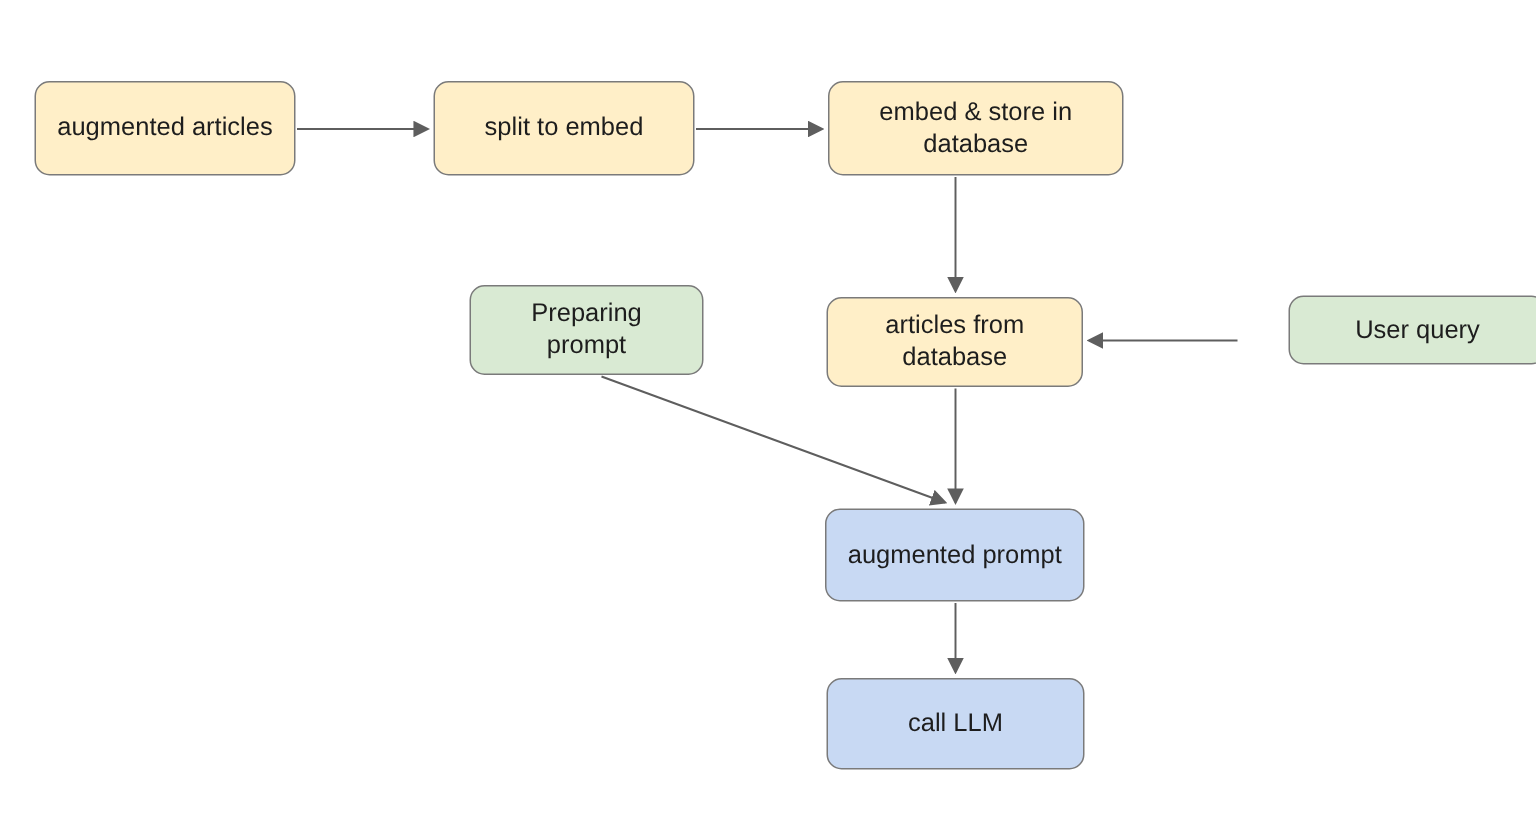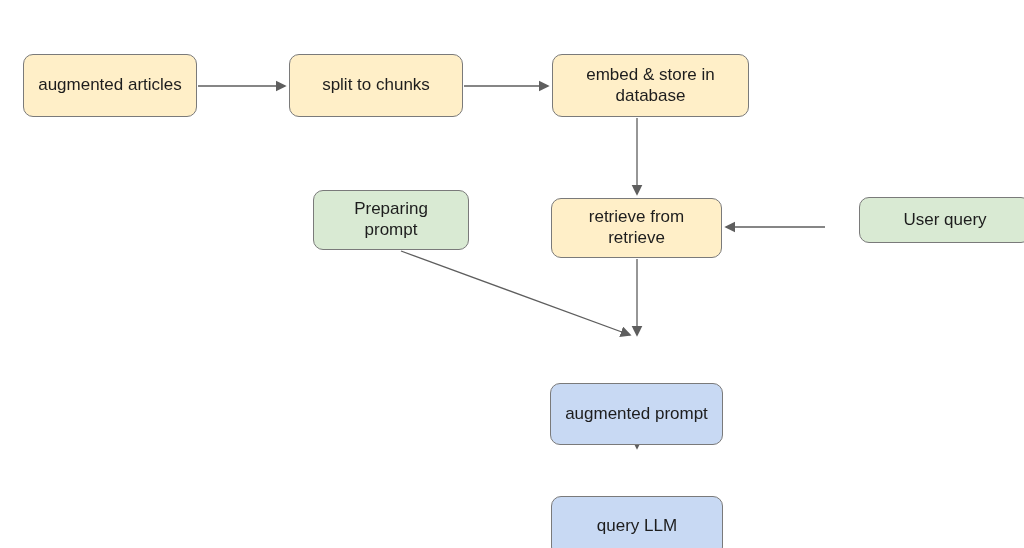--- a/index.html
+++ b/index.html
@@ -41,21 +41,21 @@
     align-items: center;
     justify-content: center;
     text-align: center;
     font-size: 17px;
     line-height: 1.22;
     color: var(--text, #1d1d1d);
     padding: 4px 12px;
   }
   .fill-yellow { background: var(--node-yellow, #ffefc8); }
   .fill-green  { background: var(--node-green, #d9ead3); }
-  .fill-blue   { background: var(--node-blue, #c8d9f3); margin-top: 44px; }
+  .fill-blue   { background: var(--node-blue, #c8d9f3); }
 
   #node-download  { left: 23px;  top: 54px;  width: 174px; height: 63px; }
   #node-split     { left: 289px; top: 54px;  width: 174px; height: 63px; }
   #node-embed     { left: 552px; top: 54px;  width: 197px; height: 63px; }
   #node-preparing { left: 313px; top: 190px; width: 156px; height: 60px; }
   #node-retrieve  { left: 551px; top: 198px; width: 171px; height: 60px; }
   #node-userquery { left: 859px; top: 197px; width: 172px; height: 46px; text-align: center; }
   #node-augmented { left: 550px; top: 339px; width: 173px; height: 62px; }
   #node-callllm   { left: 551px; top: 452px; width: 172px; height: 61px; }
 </style>
@@ -74,27 +74,27 @@
     <line x1="464" y1="86" x2="548" y2="86" marker-end="url(#arrowhead)"></line>
     <line x1="637" y1="118" x2="637" y2="194" marker-end="url(#arrowhead)"></line>
     <line x1="825" y1="227" x2="726" y2="227" marker-end="url(#arrowhead)"></line>
     <line x1="637" y1="259" x2="637" y2="335" marker-end="url(#arrowhead)"></line>
     <line x1="401" y1="251" x2="630" y2="335" marker-end="url(#arrowhead)"></line>
     <line x1="637" y1="402" x2="637" y2="448" marker-end="url(#arrowhead)"></line>
   </svg>
 
   <div class="node fill-yellow" id="node-download">augmented articles</div>
 
-  <div class="node fill-yellow" id="node-split">split to chunks</div>
+  <div class="node fill-yellow" id="node-split">split to embed</div>
 
   <div class="node fill-yellow" id="node-embed">embed &amp; store in database</div>
 
   <div class="node fill-green" id="node-preparing">Preparing prompt</div>
 
-  <div class="node fill-yellow" id="node-retrieve">retrieve from retrieve</div>
+  <div class="node fill-yellow" id="node-retrieve">articles from database</div>
 
   <div class="node fill-green" id="node-userquery">User query</div>
 
   <div class="node fill-blue" id="node-augmented">augmented prompt</div>
 
-  <div class="node fill-blue" id="node-callllm">query LLM</div>
+  <div class="node fill-blue" id="node-callllm">call LLM</div>
 
 </div>
 
 </body></html>

